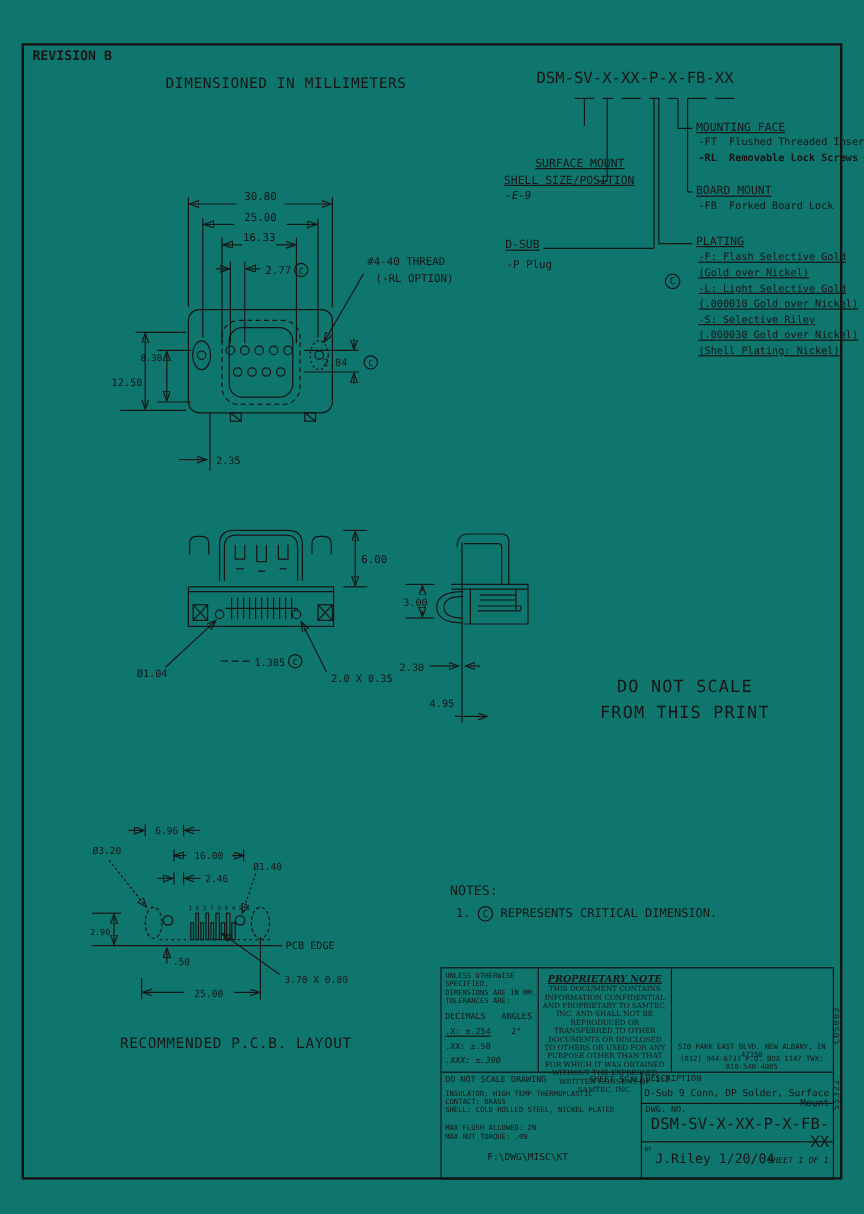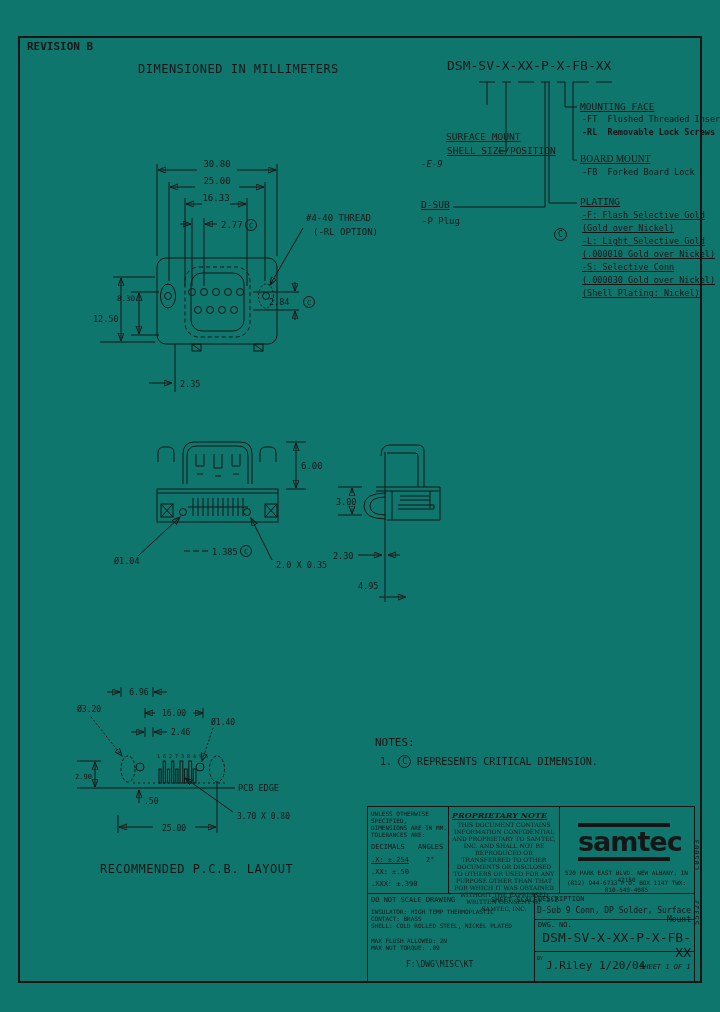--- a/index.html
+++ b/index.html
@@ -57,35 +57,35 @@
         <line x1="129" y1="148" x2="157" y2="148"></line>
       <line x1="153" y1="27" x2="153" y2="105"></line>
         <line x1="153" y1="105" x2="157" y2="105"></line>
       <line x1="145" y1="27" x2="145" y2="52"></line>
         <line x1="145" y1="52" x2="157" y2="52"></line>
     </g>
   </svg>
 
   <div class="abs t ul" style="left:446px;top:107px;font-size:9.5px;margin-top:24px;">SURFACE MOUNT</div>
 
-  <div class="abs t ul" style="left:420px;top:145px;font-size:9.5px;margin-left:27px;">SHELL SIZE/POSITION</div>
+  <div class="abs t ul" style="left:420px;top:145px;font-size:9.5px;">SHELL SIZE/POSITION</div>
   <div class="abs t" style="left:421px;top:159px;font-size:9px;font-style:italic;">-E-9</div>
 
   <div class="abs t ul" style="left:421px;top:199px;font-size:9.5px;">D-SUB</div>
   <div class="abs t" style="left:422px;top:216px;font-size:9px;">-P Plug</div>
 
   <div class="abs t ul" style="left:580px;top:101px;font-size:9.5px;">MOUNTING FACE</div>
   <div class="abs t" style="left:582px;top:114px;font-size:8.5px;">-FT  Flushed Threaded Inserts</div>
   <div class="abs t" style="left:582px;top:127px;font-size:8.5px;font-weight:bold;">-RL  Removable Lock Screws</div>
 
-  <div class="abs t ul" style="left:580px;top:154px;font-size:9.5px;font-family:Liberation Serif, serif;">BOARD MOUNT</div>
+  <div class="abs t ul" style="left:580px;top:154px;font-size:9.5px;">BOARD MOUNT</div>
   <div class="abs t" style="left:582px;top:167px;font-size:8.5px;">-FB  Forked Board Lock</div>
 
   <div class="abs t ul" style="left:580px;top:196px;font-size:9.5px;">PLATING</div>
-  <div class="abs t" style="left:582px;top:209px;font-size:8.5px;line-height:13px;text-decoration:underline;"><span>-F: Flash Selective Gold</span><br><span>(Gold over Nickel)</span><br><span>-L: Light Selective Gold</span><br><span>(.000010 Gold over Nickel)</span><br><span>-S: Selective Conn</span><br><span>(.000030 Gold over Nickel)</span><br><span>(Shell Plating: Nickel)</span></div>
+  <div class="abs t" style="left:582px;top:209px;font-size:8.5px;line-height:13px;text-decoration:underline;"><span>-F: Flash Selective Gold</span><br><span>(Gold over Nickel)</span><br><span>-L: Light Selective Gold</span><br><span>(.000010 Gold over Nickel)</span><br><span>-S: Selective Riley</span><br><span>(.000030 Gold over Nickel)</span><br><span>(Shell Plating: Nickel)</span></div>
   <div class="abs crit" style="left:554px;top:228px;">C</div>
 
   <svg class="abs" style="left:85px;top:140px;" width="290" height="270" viewBox="0 0 290 270">
     <defs>
       <marker id="ahF" markerWidth="9" markerHeight="8" refX="8" refY="3" orient="auto-start-reverse">
         <path d="M0,0L8,3L0,6z" fill="#161616" stroke="none"></path>
       </marker>
     </defs>
     <g>
       <rect x="72" y="118" width="120" height="86" rx="9"></rect>
@@ -236,20 +236,21 @@
     <text x="14" y="144" font-size="8.5">Ø1.04</text>
     <text x="112" y="135" font-size="8.5">1.385</text>
     <circle cx="146" cy="131" r="5.5"></circle>
     <text x="146" y="134" font-size="7" text-anchor="middle">C</text>
     <text x="176" y="148" font-size="8.5">2.0 X 0.35</text>
     <text x="236" y="85" font-size="8.5">3.00</text>
     <text x="233" y="139" font-size="8.5">2.30</text>
     <text x="258" y="169" font-size="8.5">4.95</text>
   </svg>
 
+  <div class="abs t" style="left:500px;top:563px;font-size:14px;letter-spacing:1px;text-align:center;line-height:21px;"><span>DO NOT SCALE</span><br><span>FROM THIS PRINT</span></div>
 
   <svg class="abs" style="left:75px;top:665px;" width="270" height="215" viewBox="0 0 270 215">
     <defs>
       <marker id="ahP" markerWidth="9" markerHeight="8" refX="8" refY="3" orient="auto-start-reverse">
         <path d="M0,0L8,3L0,6z" fill="#161616" stroke="none"></path>
       </marker>
     </defs>
     <g>
       <ellipse cx="53" cy="104" rx="7" ry="13" stroke-dasharray="3,2"></ellipse>
       <ellipse cx="142" cy="104" rx="7.5" ry="13" stroke-dasharray="3,2"></ellipse>
@@ -317,26 +318,25 @@
     <div class="cell-line" style="left:191px;top:0;width:1px;height:86px;"></div>
     <div class="cell-line" style="left:0;top:86px;width:326px;height:1px;"></div>
     <div class="cell-line" style="left:166px;top:86px;width:1px;height:89px;"></div>
 
     <div class="abs tiny" style="left:3px;top:3px;width:76px;"><span>UNLESS OTHERWISE SPECIFIED,</span><br><span>DIMENSIONS ARE IN MM.</span><br><span>TOLERANCES ARE:</span></div>
     <div class="abs t" style="left:3px;top:36px;font-size:7px;">DECIMALS</div>
     <div class="abs t" style="left:50px;top:36px;font-size:7px;">ANGLES</div>
     <div class="abs t" style="left:3px;top:49px;font-size:7px;text-decoration:underline;">.X: ±.254</div>
     <div class="abs t" style="left:58px;top:49px;font-size:7px;">2°</div>
     <div class="abs t" style="left:3px;top:61px;font-size:7px;">.XX: ±.50</div>
-    <div class="abs t" style="left:3px;top:73px;font-size:7px;">.XXX: ±.390</div>
-
-    <div class="abs" style="left:84px;top:3px;width:104px;font-style:italic;font-weight:bold;font-size:8px;font-family:'DejaVu Serif',serif;text-decoration:underline;">PROPRIETARY NOTE</div>
+    <div class="abs t" style="left:3px;top:73px;font-size:7px;font-style:italic;">.XXX: ±.390</div>
+
+    <div class="abs" style="left:84px;top:3px;width:104px;text-align:center;font-style:italic;font-weight:bold;font-size:8px;font-family:'DejaVu Serif',serif;text-decoration:underline;">PROPRIETARY NOTE</div>
     <div class="abs tiny" style="left:84px;top:14px;width:104px;text-align:center;font-family:'DejaVu Serif',serif;">THIS DOCUMENT CONTAINS INFORMATION CONFIDENTIAL AND PROPRIETARY TO SAMTEC, INC. AND SHALL NOT BE REPRODUCED OR TRANSFERRED TO OTHER DOCUMENTS OR DISCLOSED TO OTHERS OR USED FOR ANY PURPOSE OTHER THAN THAT FOR WHICH IT WAS OBTAINED WITHOUT THE EXPRESSED WRITTEN CONSENT OF SAMTEC, INC.</div>
 
-    <div class="abs" style="left:210px;top:16px;width:92px;border-top:4px solid #141414;border-bottom:4px solid #141414;text-align:center;font-weight:bold;font-size:27px;line-height:30px;font-family:'DejaVu Sans',sans-serif;letter-spacing:-1px;">samtec</div>
     <div class="abs tiny" style="left:193px;top:62px;width:131px;text-align:center;">520 PARK EAST BLVD. NEW ALBANY, IN 47150</div>
     <div class="abs tiny" style="left:193px;top:72px;width:131px;text-align:center;">(812) 944-6733  P.O. BOX 1147  TWX: 810-540-4085</div>
 
     <div class="abs t" style="left:3px;top:89px;font-size:7px;">DO NOT SCALE DRAWING</div>
     <div class="abs t" style="left:123px;top:89px;font-size:7px;">SHEET SCALE: 1:2</div>
     <div class="abs tiny" style="left:3px;top:101px;width:160px;"><span>INSULATOR: HIGH TEMP THERMOPLASTIC</span><br><span>CONTACT: BRASS</span><br><span>SHELL: COLD ROLLED STEEL, NICKEL PLATED</span></div>
     <div class="abs tiny" style="left:3px;top:130px;width:160px;"><span>MAX FLUSH ALLOWED: 2N</span><br><span>MAX NUT TORQUE: .09</span></div>
     <div class="abs t" style="left:3px;top:153px;font-size:8px;padding-left:35px;">F:\DWG\MISC\KT</div>
 
     <div class="abs t" style="left:170px;top:88px;font-size:7px;">DESCRIPTION</div>

